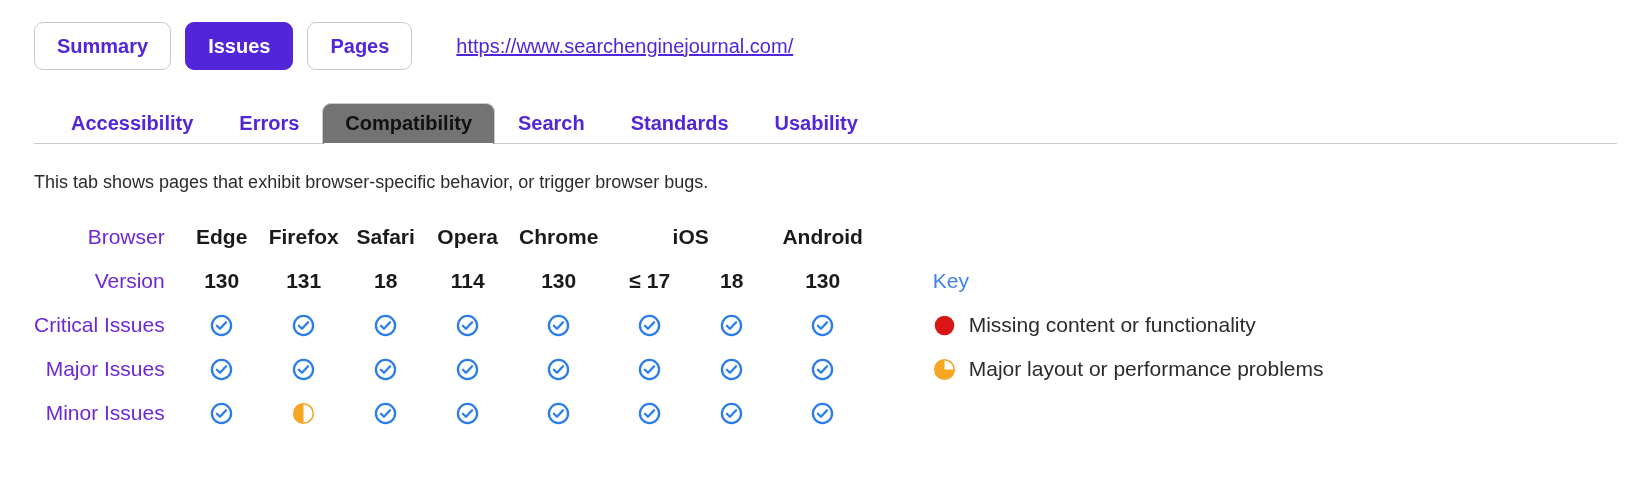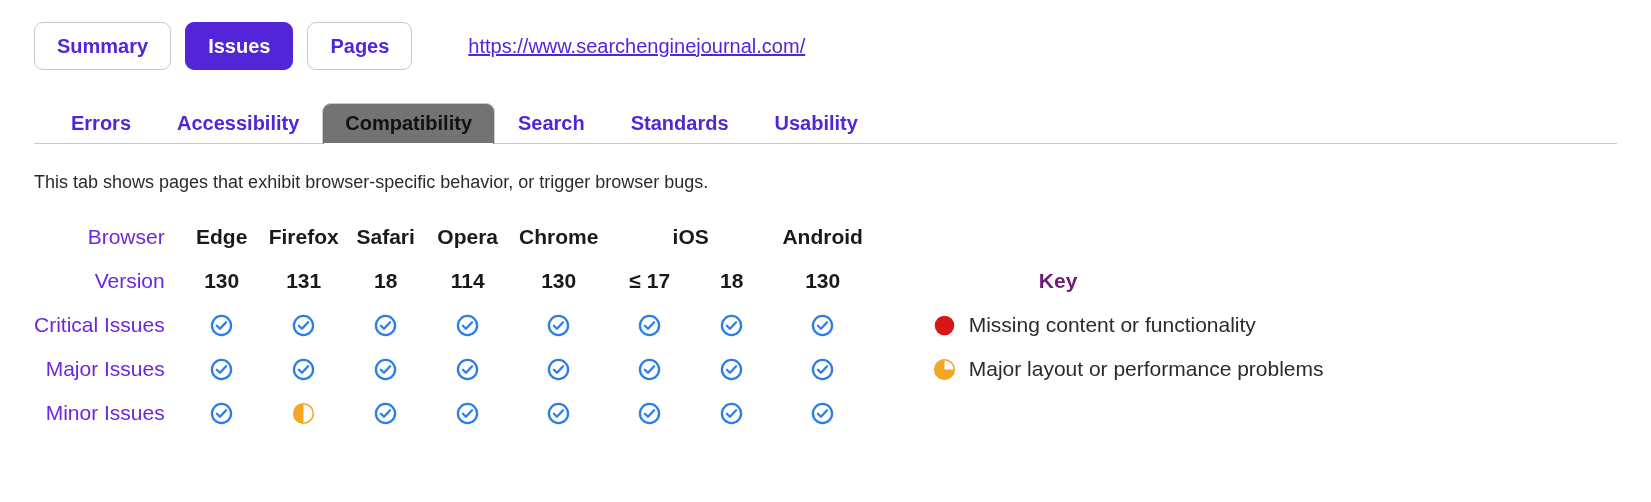--- a/index.html
+++ b/index.html
@@ -13,21 +13,21 @@
     font-family: "Liberation Sans", sans-serif;
     color: #2b2b2b;
     overflow: hidden;
   }
 
   
   .topbar {
     display: flex;
     align-items: center;
     padding: 22px 0 0 34px;
-    gap: 26px;
+    gap: 14px;
   }
   .pill {
     border: 1px solid #c9c9c9;
     border-radius: 9px;
     background: #ffffff;
     color: #5226d8;
     font-size: 20px;
     font-weight: bold;
     padding: 13px 22px;
     line-height: 1;
@@ -158,23 +158,23 @@
   }
   .ico svg { display: block; }
 
   
   .keypanel {
     margin-left: 60px;
     padding-top: 44px;
     font-size: 21px;
   }
   .key-title {
-    font-weight: bold;
-    text-align: center;
-    color: #701a75;
+    font-weight: normal;
+    text-align: left;
+    color: #3b82f6;
     height: 44px;
     line-height: 44px;
     margin-bottom: 0;
     padding-right: 140px;
   }
   .key-row {
     display: flex;
     align-items: center;
     height: 44px;
     gap: 13px;
@@ -189,22 +189,22 @@
   <div id="pill-host" style="display:flex;gap:14px;align-items:center;">
       <div class="pill">Summary</div>
       <div class="pill active">Issues</div>
       <div class="pill">Pages</div>
     </div>
   <a class="url-link">https://www.searchenginejournal.com/</a>
 </div>
 
 <div class="tabstrip-wrap">
   <div class="tabstrip" id="tab-host">
+      <div class="tab">Accessibility</div>
       <div class="tab">Errors</div>
-      <div class="tab">Accessibility</div>
       <div class="tab selected">Compatibility</div>
       <div class="tab">Search</div>
       <div class="tab">Standards</div>
       <div class="tab">Usability</div>
     </div>
   <div class="tab-underline"></div>
 </div>
 
 <div class="desc">This tab shows pages that exhibit browser-specific behavior, or trigger browser bugs.</div>
 

